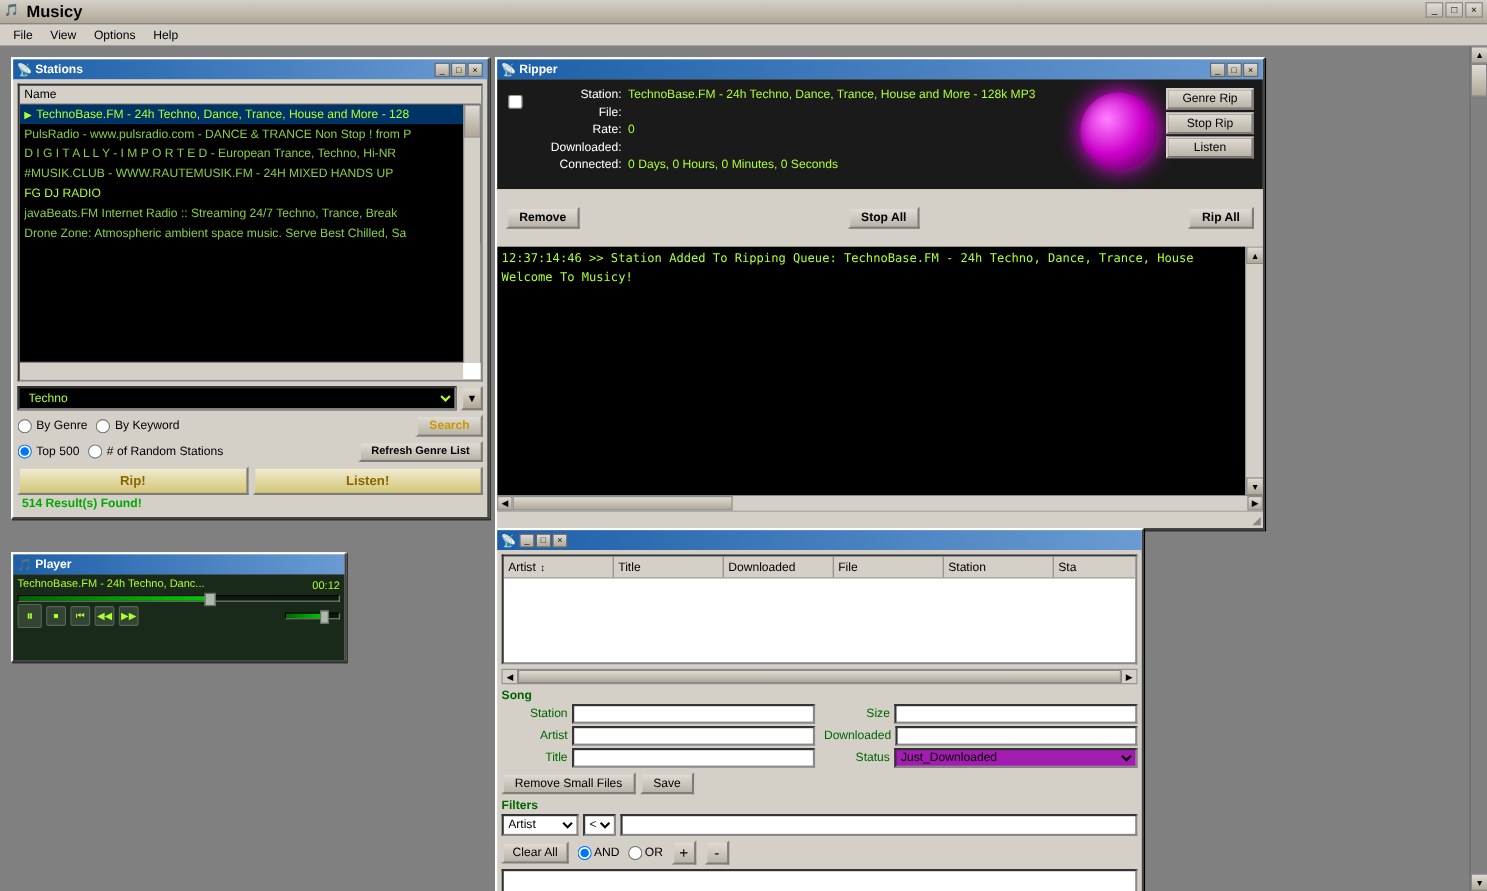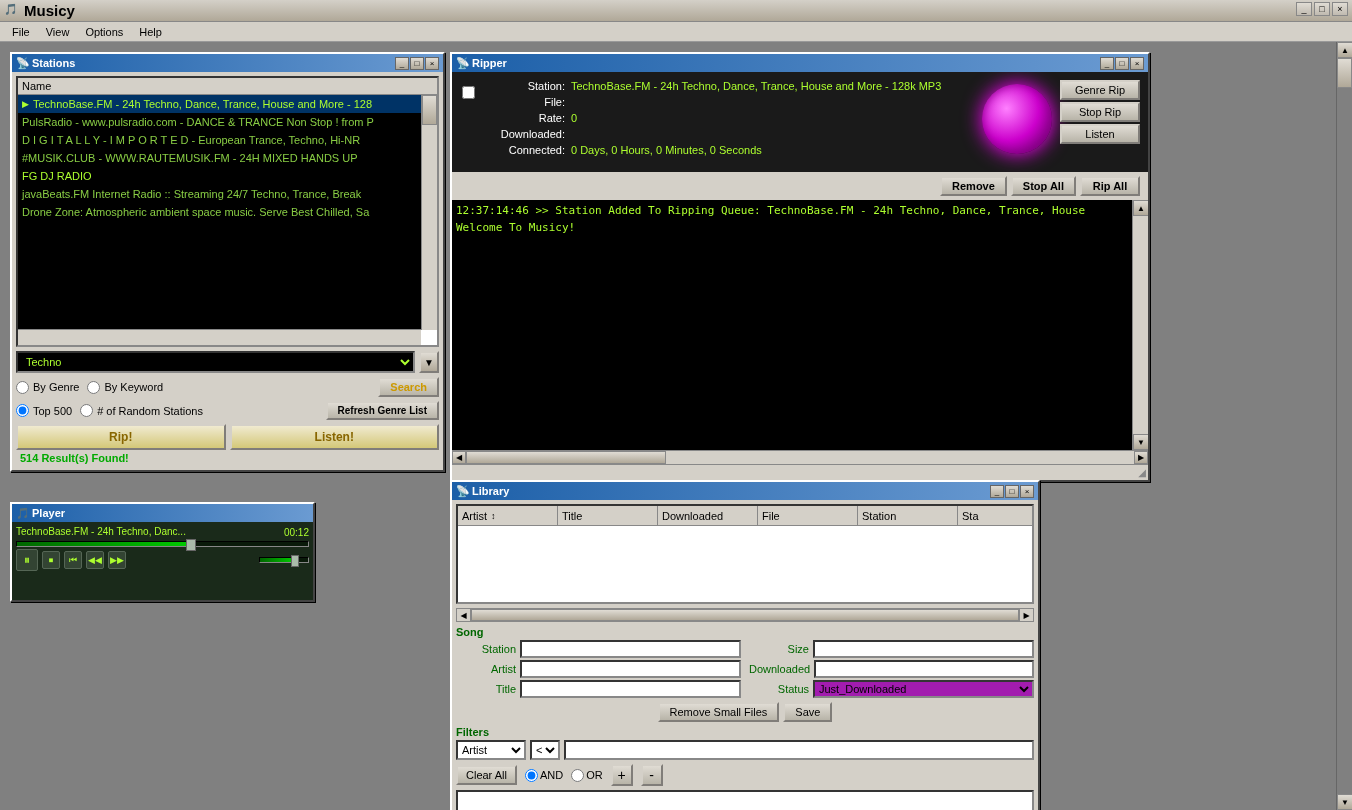--- a/index.html
+++ b/index.html
@@ -308,23 +308,23 @@
       padding: 2px 8px;
       font-size: 11px;
       cursor: pointer;
       color: #000;
       width: 80px;
       text-align: center;
     }
 
     .ripper-action-row {
       display: flex;
-      justify-content: flex-end;
+      justify-content: space-between;
       gap: 4px;
-      padding: 4px 8px;
+      padding: 16px 8px;
       background: #d4d0c8;
     }
     .ripper-log {
       flex: 1;
       background: #000;
       color: #adff2f;
       font-size: 11px;
       padding: 4px;
       overflow: hidden;
       font-family: monospace;
@@ -493,21 +493,21 @@
       flex: 1;
       height: 18px;
       border: 2px inset #888;
       background: #a21caf;
       font-size: 11px;
     }
 
     .lib-action-row {
       display: flex;
       gap: 4px;
-      justify-content: center;
+      justify-content: flex-start;
       margin-bottom: 4px;
     }
     .lib-btn {
       background: linear-gradient(to bottom, #e0dcd4, #b8b4a8);
       border: 2px outset #d4d0c8;
       padding: 2px 10px;
       font-size: 11px;
       cursor: pointer;
       color: #000;
     }
@@ -840,21 +840,20 @@
           <div class="player-volume-fill"></div>
           <div class="player-volume-thumb"></div>
         </div>
       </div>
     </div>
   </div>
 
   <div class="window library-window">
     <div class="window-titlebar">
       <span class="window-titlebar-icon">📡</span>
-      <span class="window-titlebar-text">Library</span>
       <div class="window-controls">
         <div class="wc-btn">_</div>
         <div class="wc-btn">□</div>
         <div class="wc-btn">×</div>
       </div>
     </div>
     <div class="library-content">
 
       <div class="library-table">
         <div class="library-table-header">

